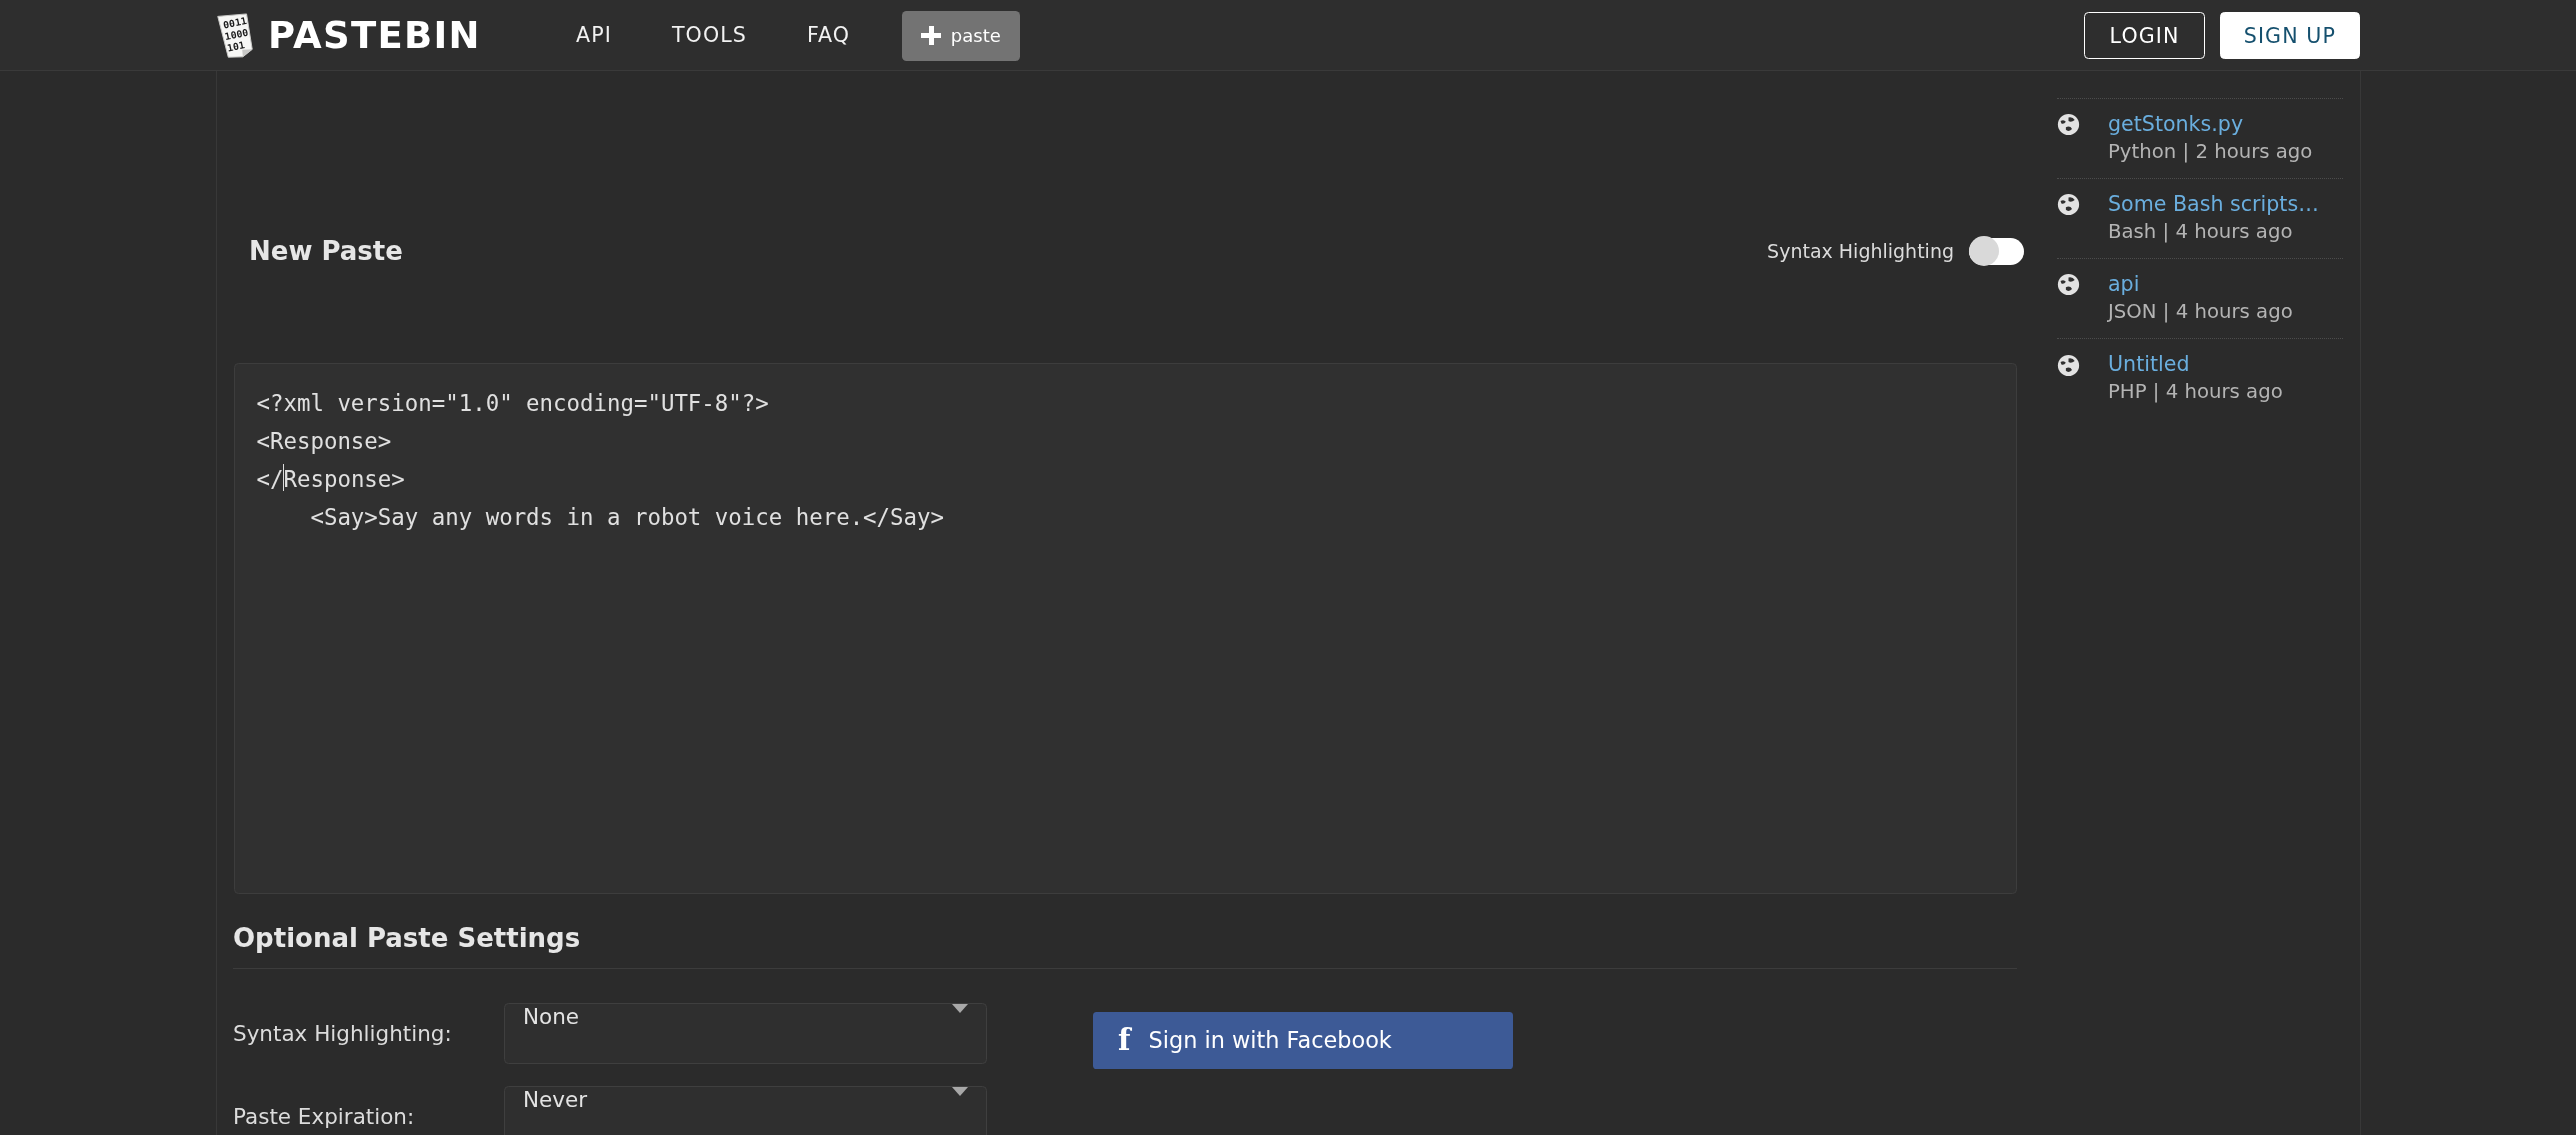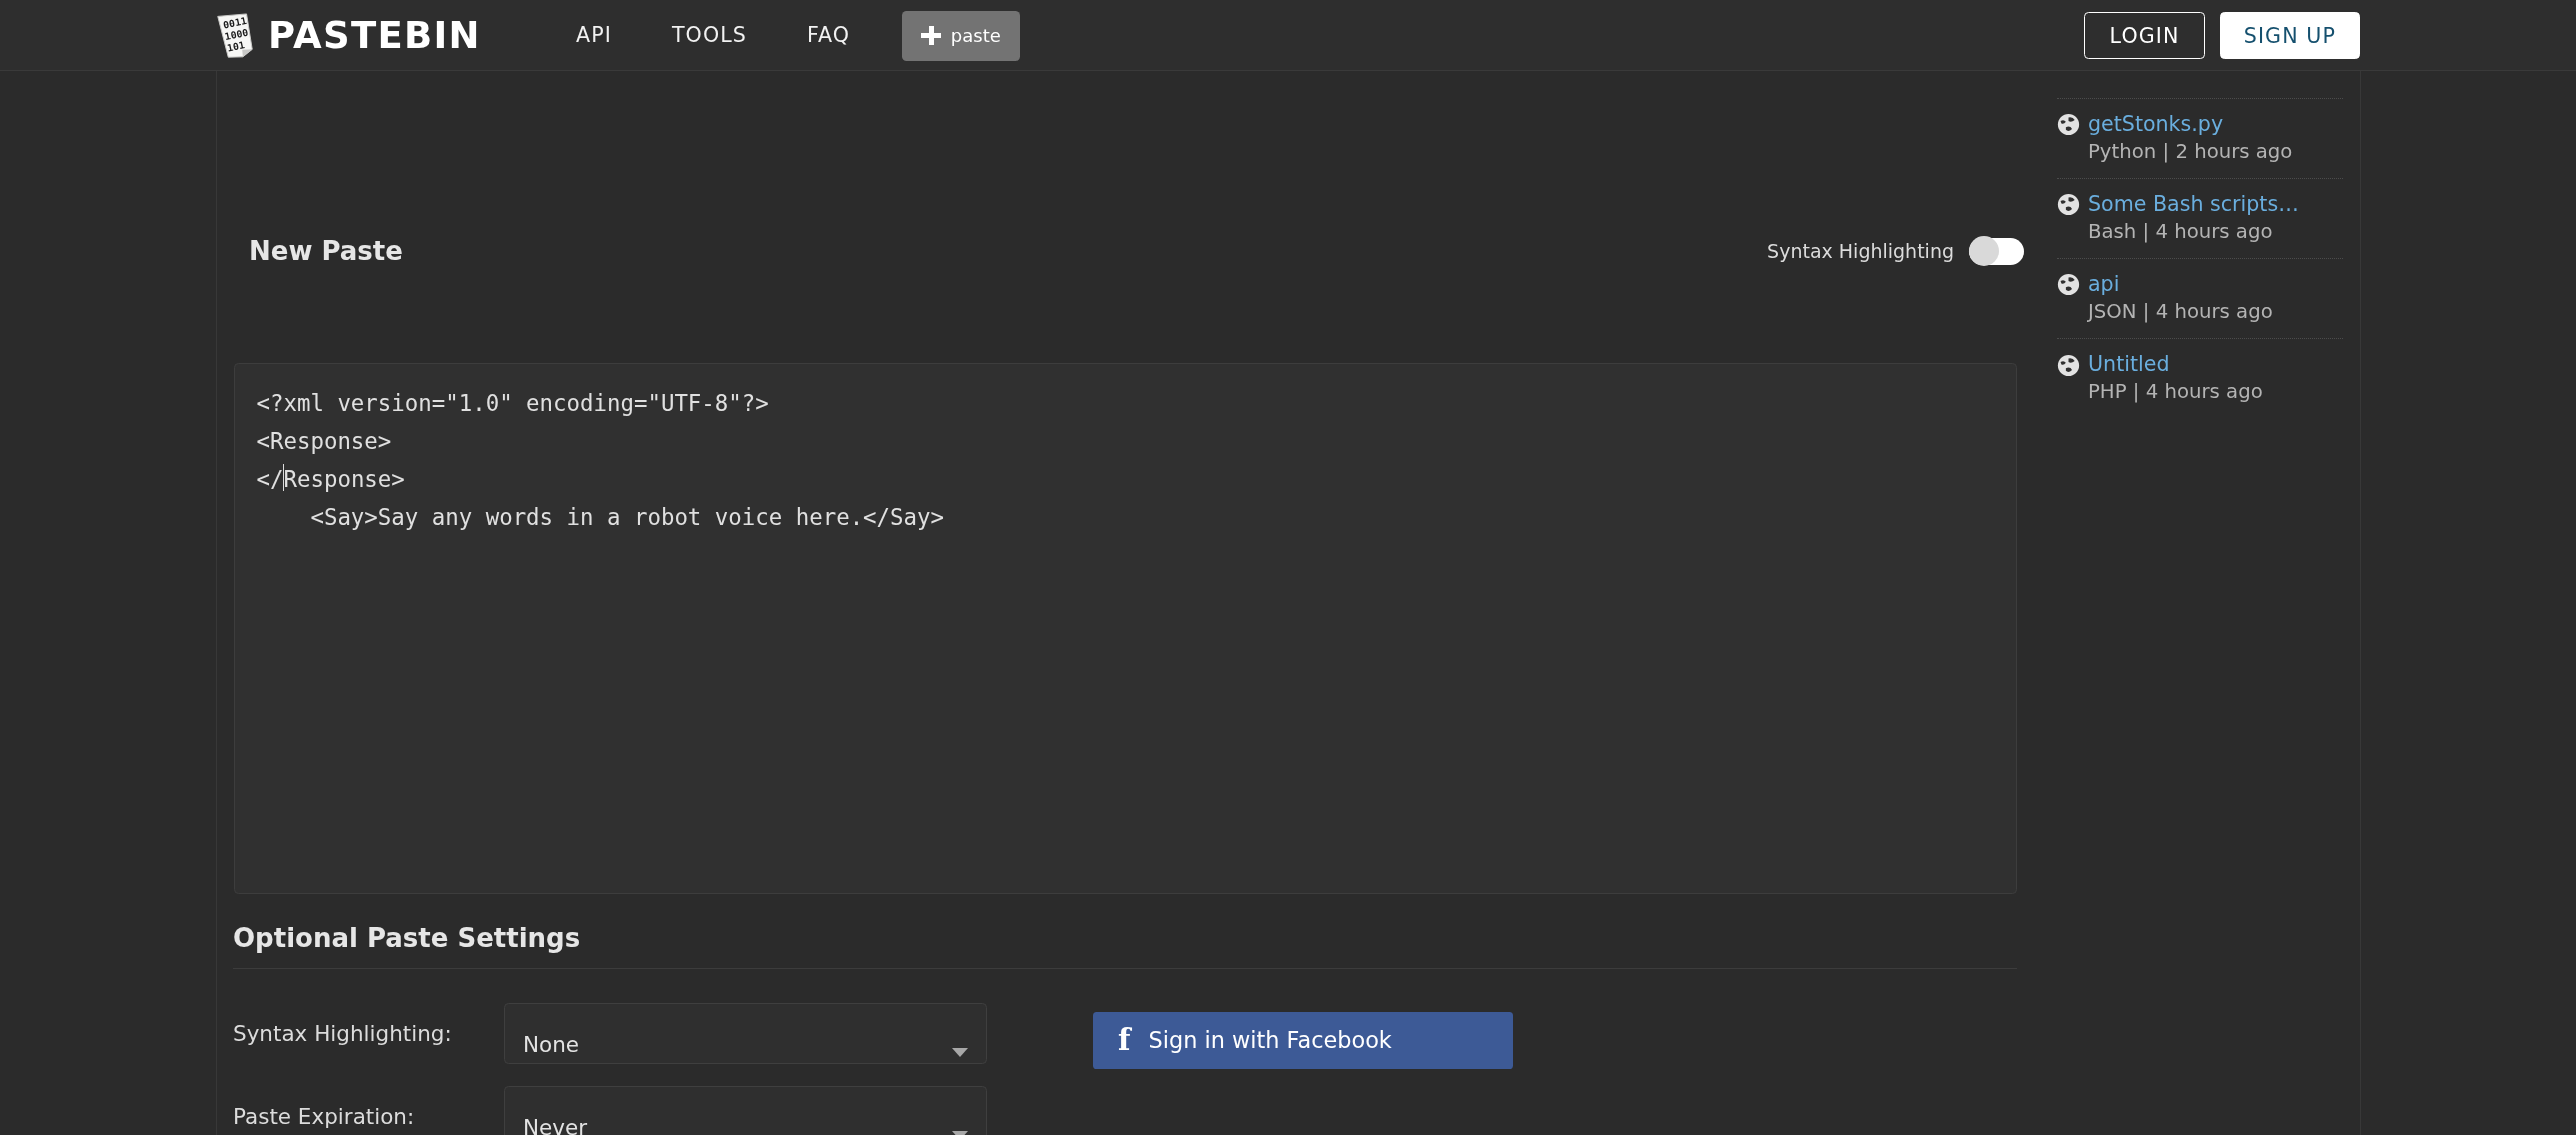--- a/index.html
+++ b/index.html
@@ -251,21 +251,21 @@
     font-size: 21.5px;
     font-family: "DejaVu Sans", sans-serif;
   }
   .select-box {
     width: 483px;
     height: 61px;
     background: #2f2f2f;
     border: 0.9px solid #3f3f3f;
     border-radius: 4.5px;
     display: flex;
-    align-items: flex-end;
+    align-items: flex-start;
     justify-content: space-between;
     padding: 0 18px 6px 18px;
     cursor: pointer;
   }
   .select-value {
     color: #e3e3e3;
     font-size: 21.5px;
     font-family: "DejaVu Sans", sans-serif;
   }
   .chev {
@@ -367,21 +367,21 @@
 
   
   .sidebar {
     position: absolute;
     left: 2057px; top: 0;
     width: 286px;
   }
   .sb-item {
     padding: 11.6px 0 12.5px 0;
     display: flex;
-    gap: 8px;
+    gap: 28px;
     align-items: flex-start;
     border-bottom: 0.9px dotted #4c4c4c;
     cursor: pointer;
   }
   .sb-item:last-child { border-bottom: none; }
   .globe {
     flex: 0 0 auto;
     margin-top: 2.7px;
   }
   .sb-title {

